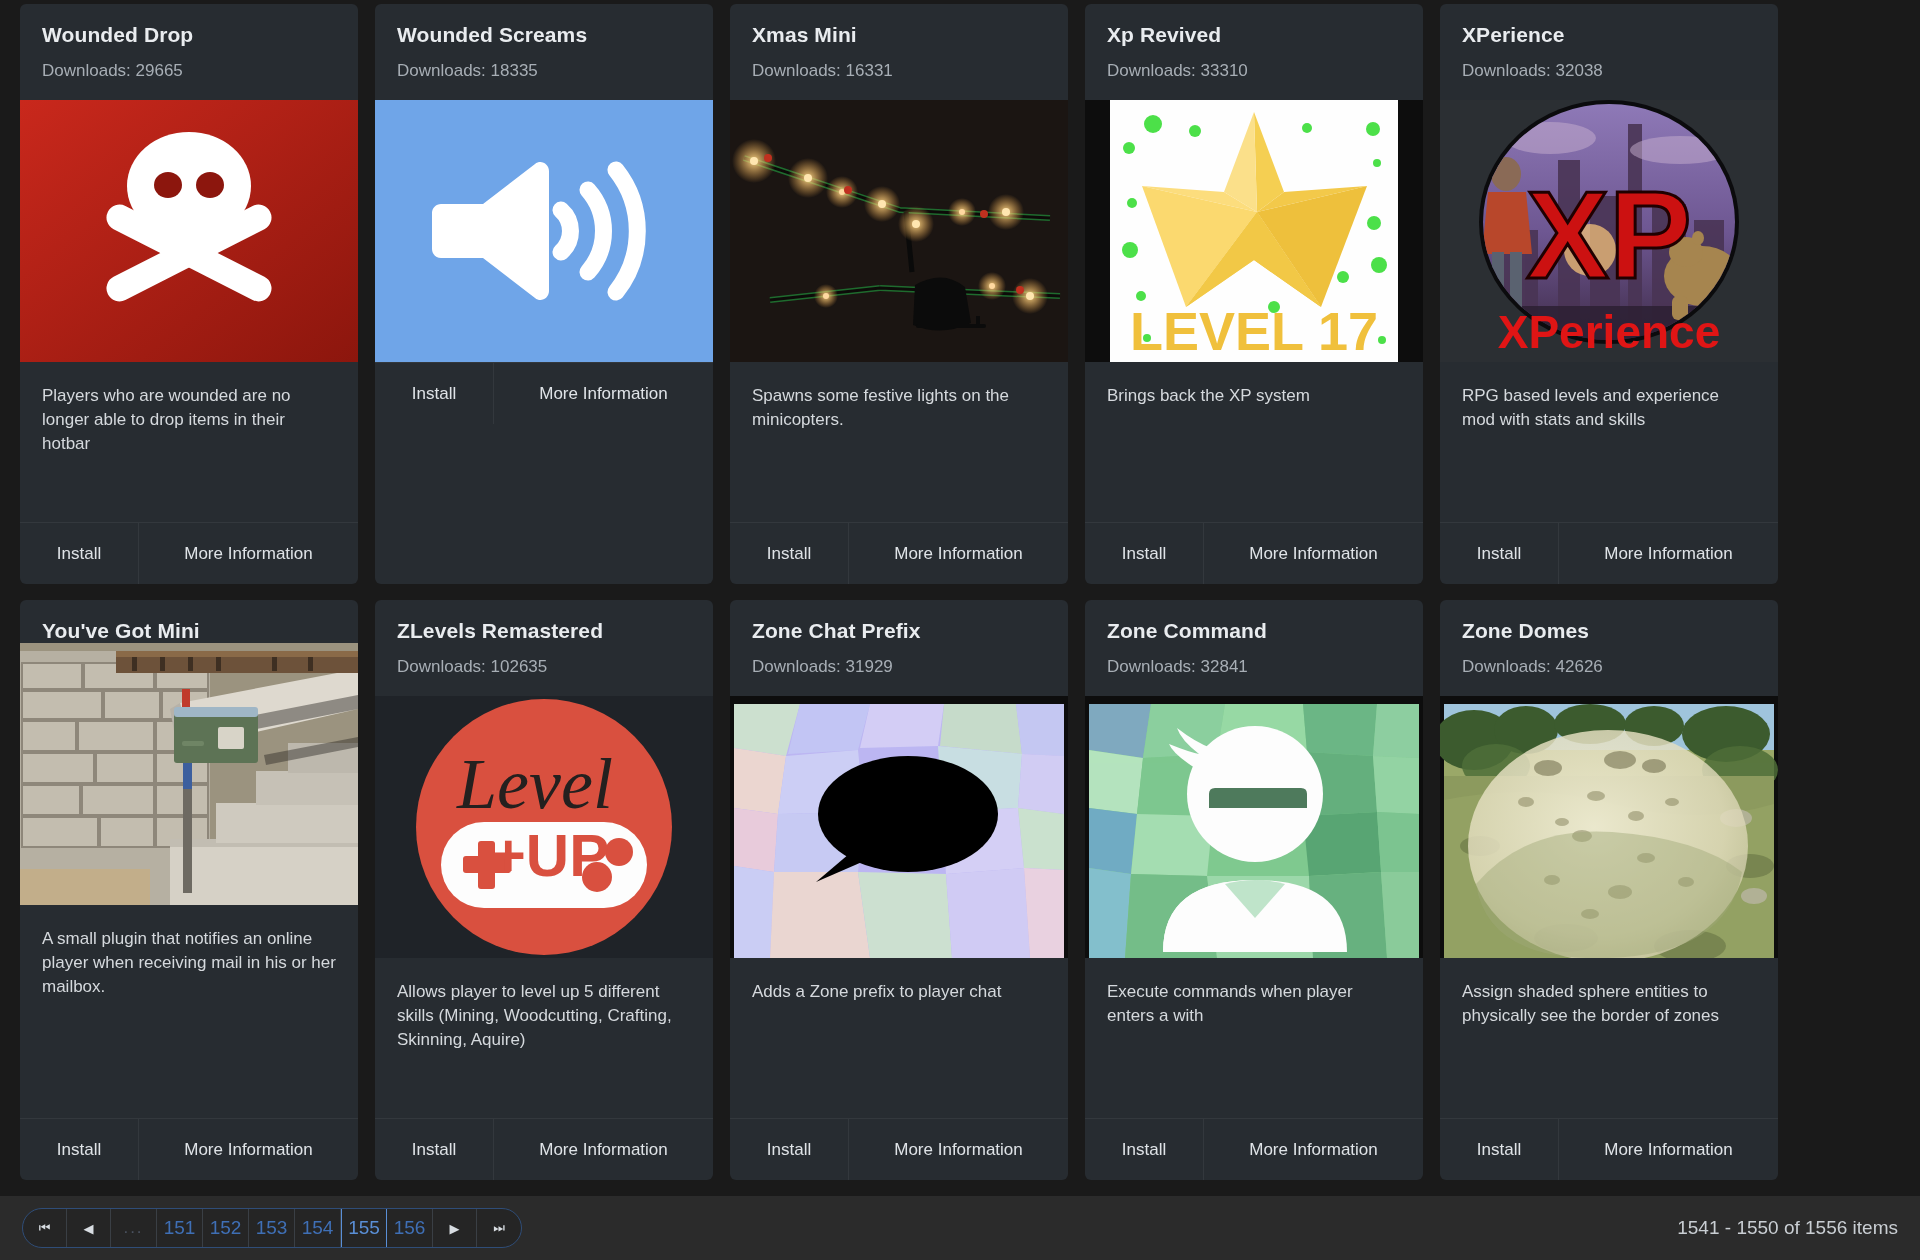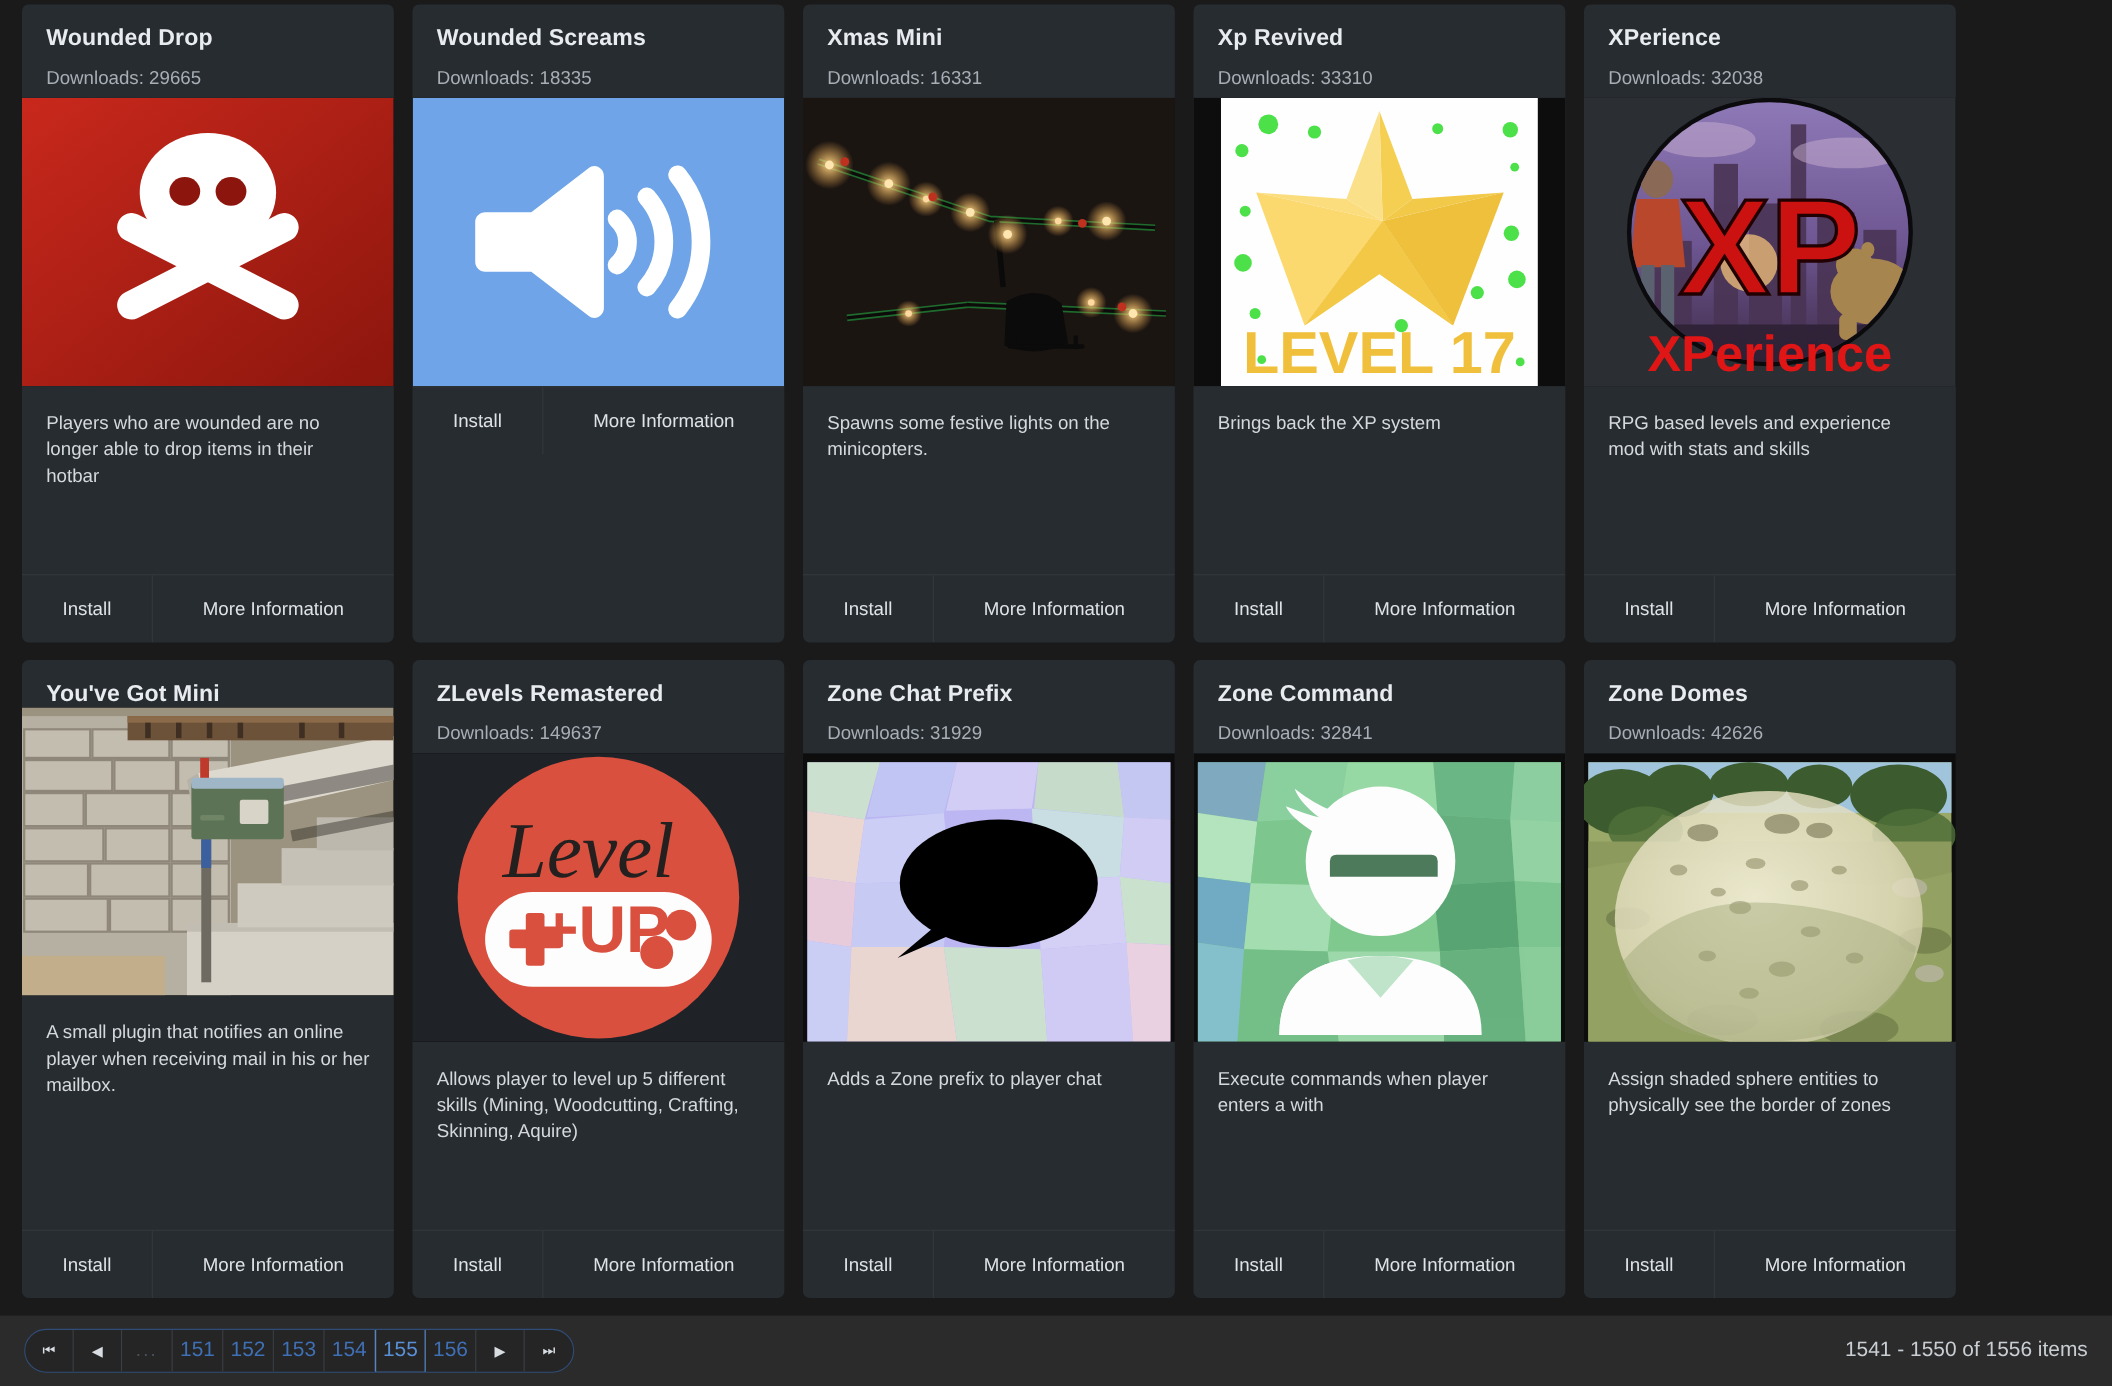--- a/index.html
+++ b/index.html
@@ -28,21 +28,21 @@
     display: flex; flex-direction: column;
     overflow: hidden;
   }
   .card-head { padding: 18px 22px 0 22px; }
   .card-title {
     font-size: 21px; font-weight: bold; color: #e9ecef;
     letter-spacing: .1px; line-height: 1.2;
   }
   .card-downloads {
     font-size: 17px; color: #a7aeb5; margin-top: 14px;
-    padding-bottom: 8px;
+    padding-bottom: 19px;
   }
   .card-media {
     width: 338px; height: 262px;
     background: #0d0d0d;
     overflow: hidden; position: relative;
   }
   .card-media svg, .card-media .scene { display: block; width: 338px; height: 262px; }
   .card-desc {
     flex: 1;
     padding: 22px 22px 18px 22px;
@@ -408,21 +408,21 @@
       <div class="card-desc">A small plugin that notifies an online player when receiving mail in his or her mailbox.</div>
       <div class="card-foot">
         <div class="foot-btn install">Install</div>
         <div class="foot-btn more">More Information</div>
       </div>
     </div>
 
     <div class="card">
       <div class="card-head">
         <div class="card-title">ZLevels Remastered</div>
-        <div class="card-downloads">Downloads: 149637</div>
+        <div class="card-downloads">Downloads: 102635</div>
       </div>
       <div class="card-media">
         <svg viewBox="0 0 338 262">
           <rect width="338" height="262" fill="#1f2328"></rect>
           <circle cx="169" cy="131" r="128" fill="#d9503f"></circle>
           <text x="160" y="112" text-anchor="middle" font-family="Liberation Serif, serif" font-size="72" font-style="italic" fill="#24201f">Level</text>
           <g fill="#fdfdfd">
             <rect x="66" y="126" width="206" height="86" rx="43"></rect>
             <rect x="120" y="126" width="98" height="60"></rect>
           </g>

